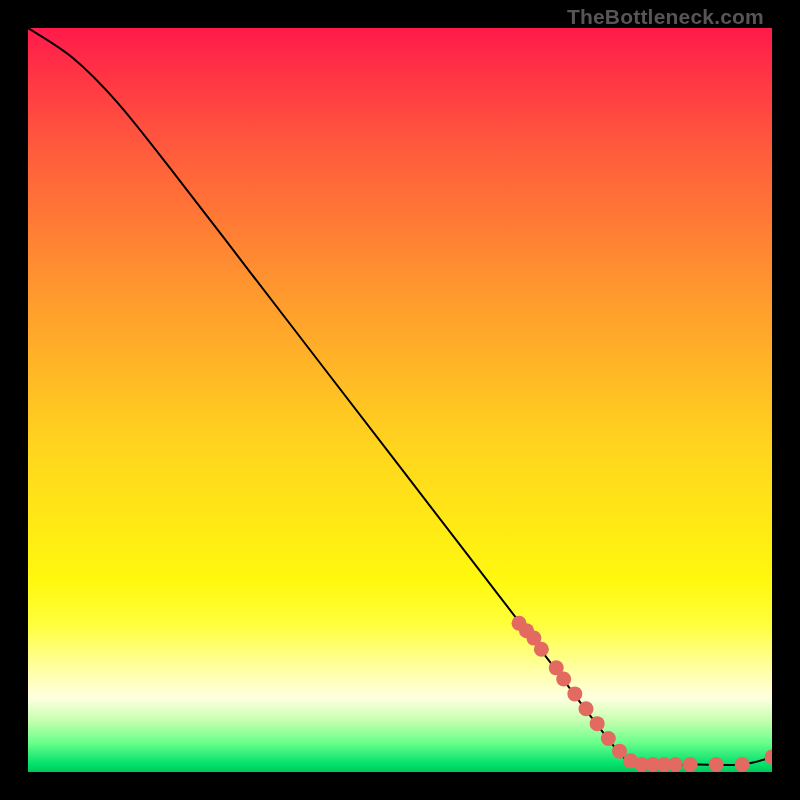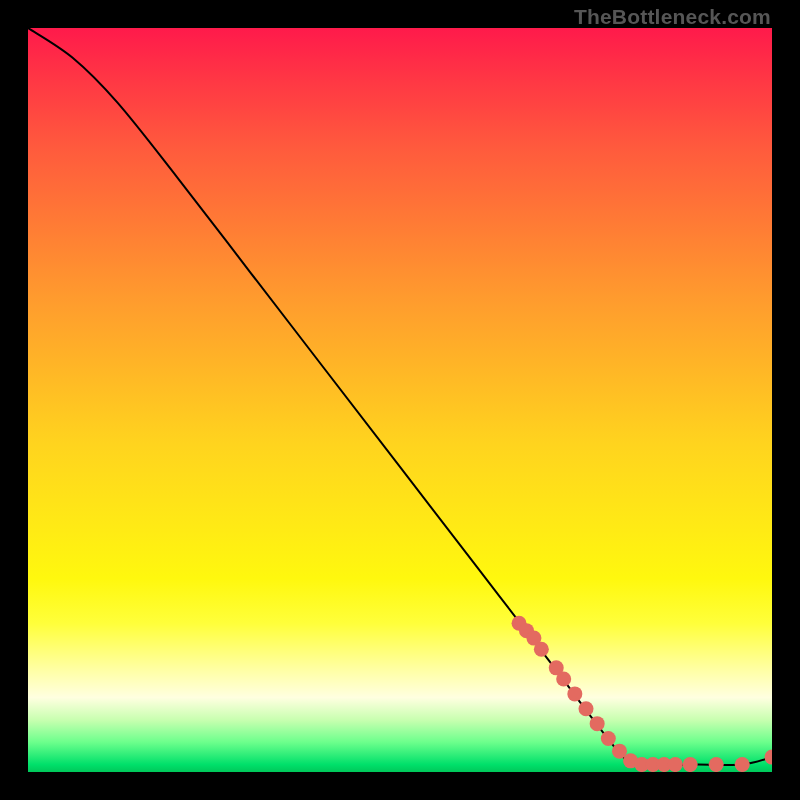--- a/index.html
+++ b/index.html
@@ -22,21 +22,21 @@
       #ffff3a 80%,
       #ffffa0 86%,
       #ffffe0 90%,
       #c8ffb0 93%,
       #6cff8c 96%,
       #00e06a 99%,
       #00c85a 100%);
   }
   .watermark {
     position: absolute;
-    top: 6px; right: 29px;
+    top: 6px; right: 36px;
     font: 600 21px/1 Arial, Helvetica, sans-serif;
     color: #565656;
     letter-spacing: 0.2px;
     user-select: none;
     margin-left: 17px;
   }
   svg.overlay { position: absolute; left: 0; top: 0; width: 744px; height: 744px; }
   .curve { fill: none; stroke: #000; stroke-width: 2; }
   .marker { fill: #e36a60; }
 </style>

